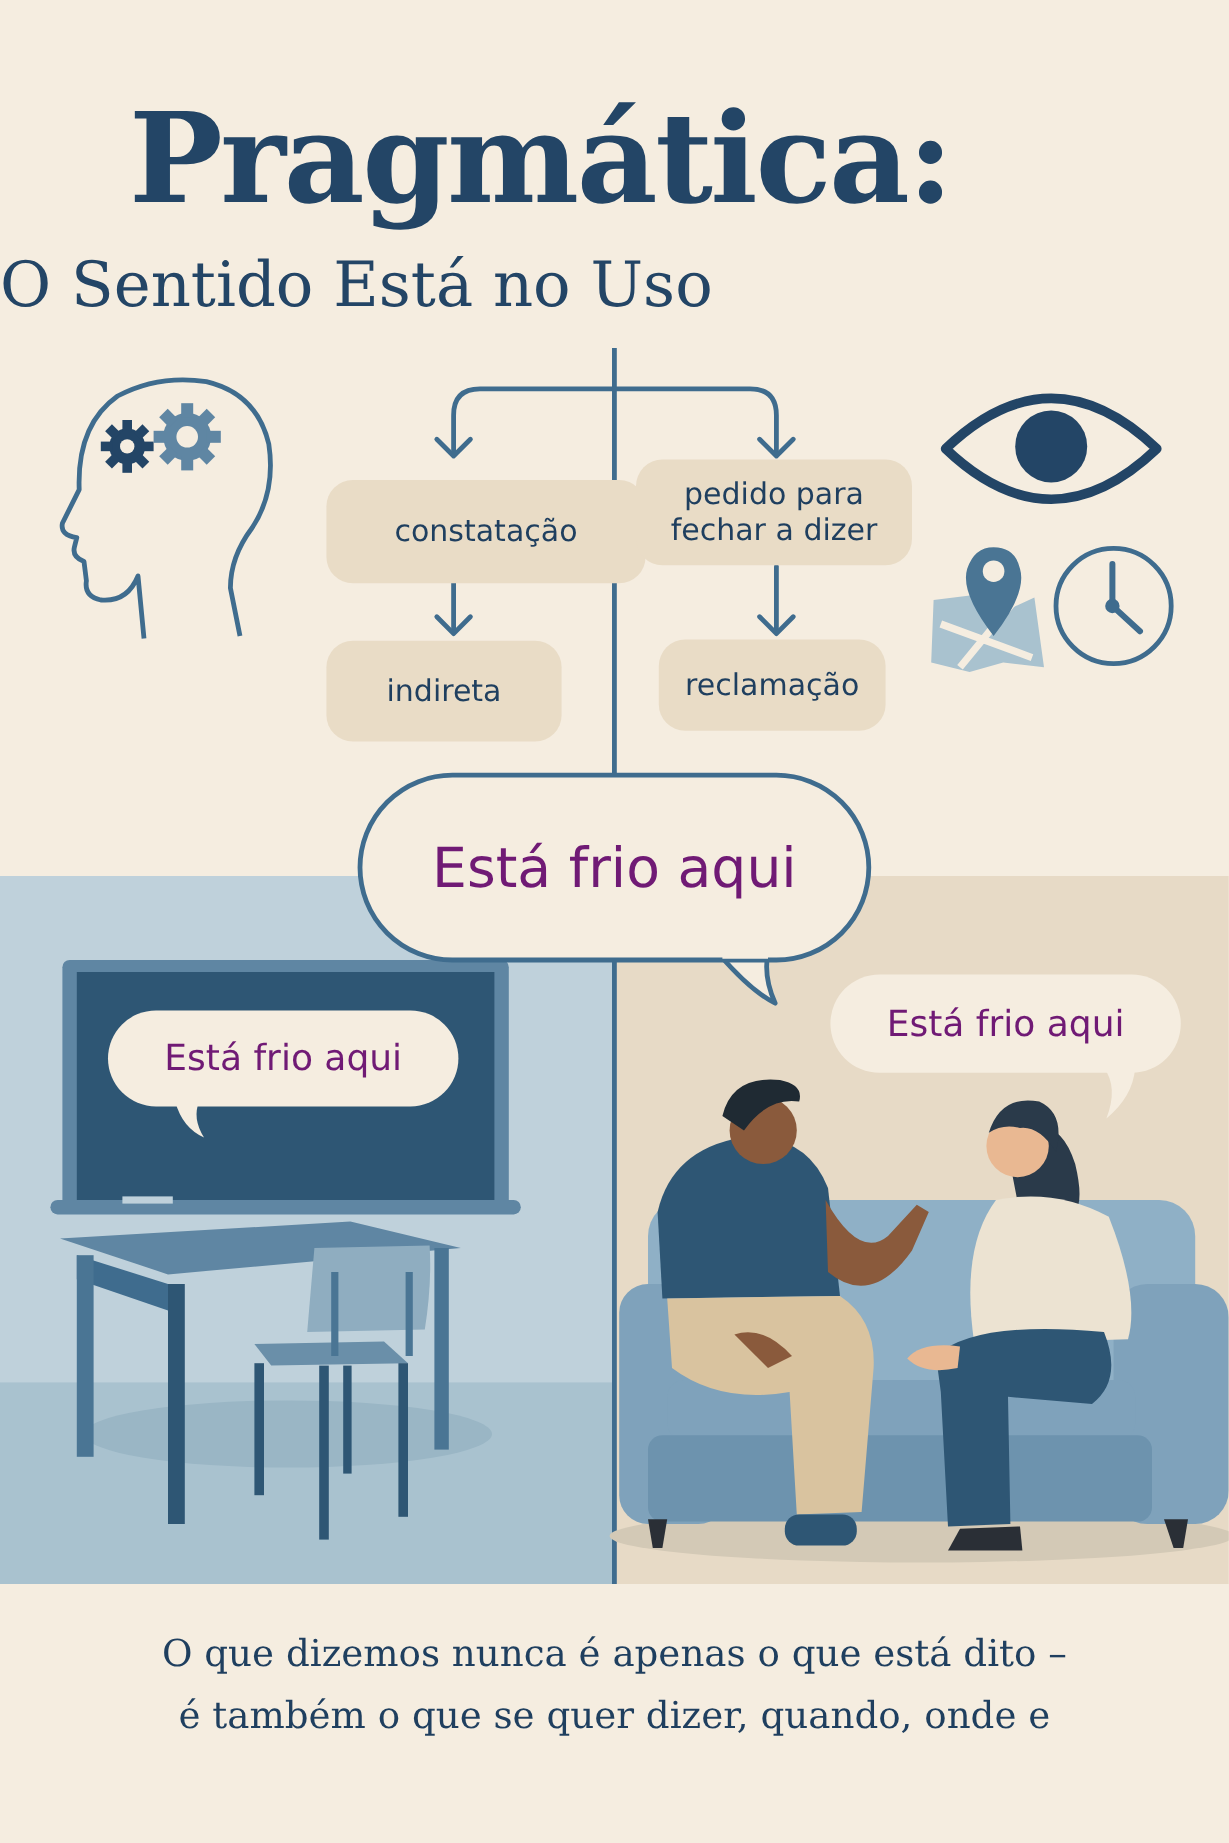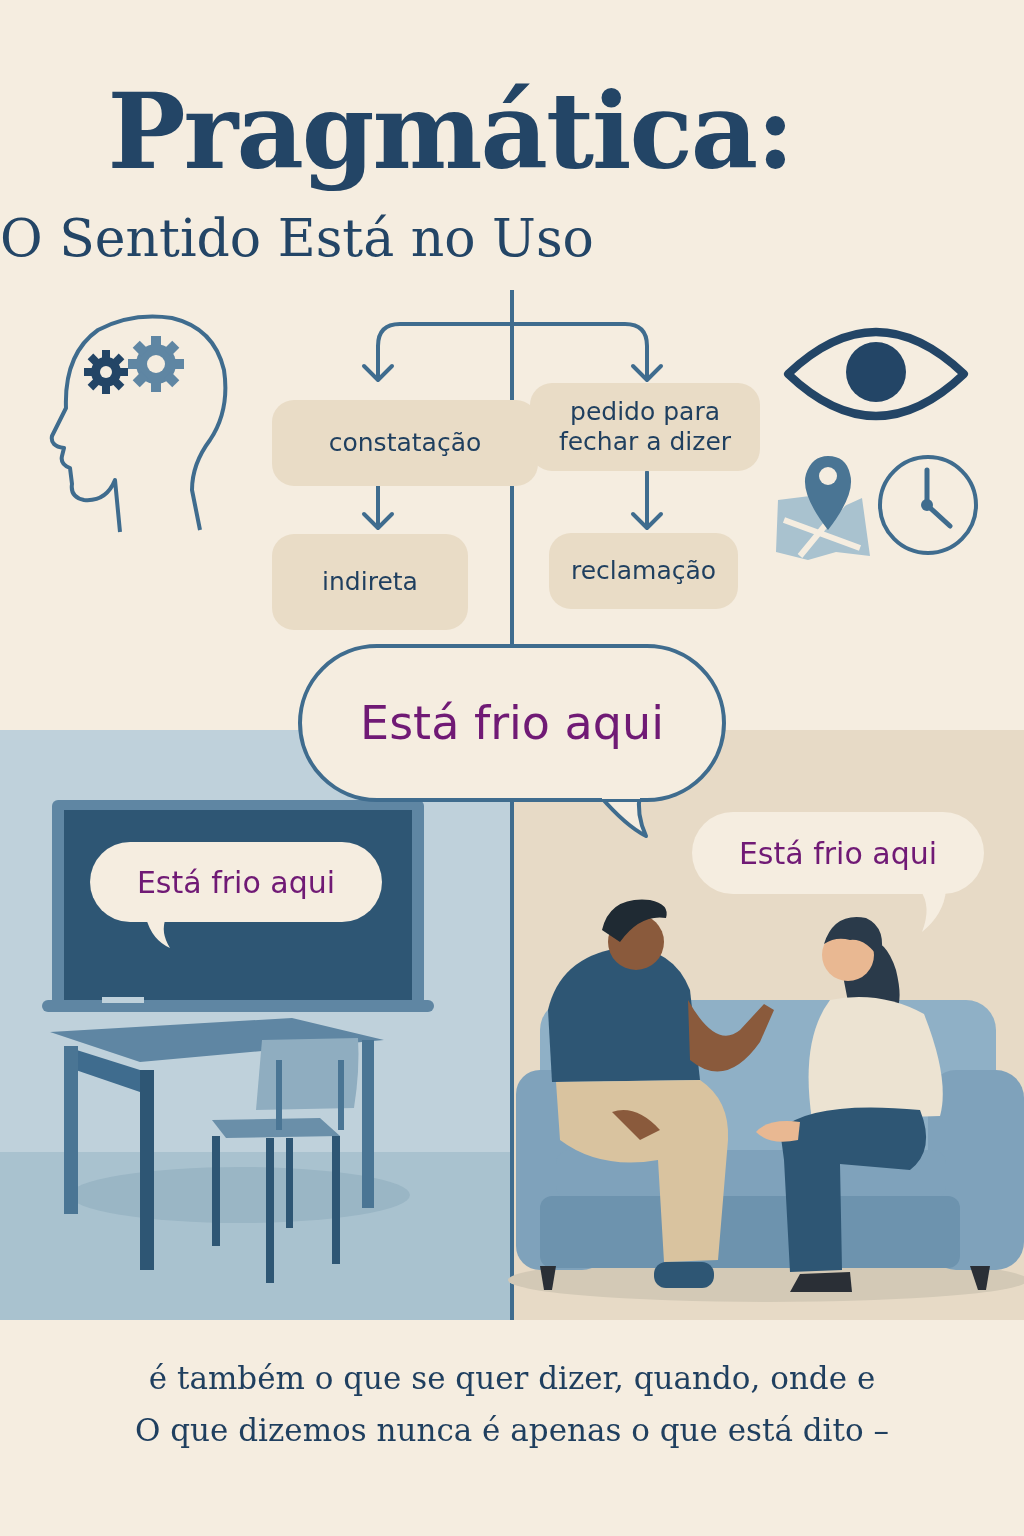--- a/index.html
+++ b/index.html
@@ -185,31 +185,31 @@
   <g>
     <path d="M600 796 Q626 826 646 836 Q636 814 640 794 Z" fill="#f5ede0" stroke="#3f6c8e" stroke-width="4" stroke-linejoin="round"></path>
     <rect x="300" y="646" width="424" height="154" rx="77" fill="#f5ede0" stroke="#3f6c8e" stroke-width="4"></rect>
     <path d="M602 796 L640 796" stroke="#f5ede0" stroke-width="6"></path>
   </g>
 </svg>
 
 <div class="pill" style="left:272px; top:384px; width:266px; height:86px;margin-top:16px;">
   <span>constatação</span>
 </div>
-<div class="pill" style="left:272px; top:534px; width:196px; height:96px;">
+<div class="pill" style="left:272px; top:534px; width:196px; height:84px;">
   <span>indireta</span>
 </div>
 <div class="pill" style="left:530px; top:383px; width:230px; height:88px; flex-direction:column;text-align:right;">
   <span>pedido para</span>
   <span>fechar a dizer</span>
 </div>
 <div class="pill" style="left:549px; top:533px; width:189px; height:76px;">
   <span>reclamação</span>
 </div>
 
 <div class="bubble-text" style="left:300px; top:646px; width:424px; height:154px; font-size:46px;">Está frio aqui</div>
 <div class="bubble-text" style="left:90px; top:842px; width:292px; height:80px; font-size:30px;">Está frio aqui</div>
 <div class="bubble-text" style="left:692px; top:812px; width:292px; height:82px; font-size:30px;">Está frio aqui</div>
 
 <div class="quote">
+  <span>O que dizemos nunca é apenas o que está dito –</span>
   <span>é também o que se quer dizer, quando, onde e</span>
-  <span>O que dizemos nunca é apenas o que está dito –</span>
 </div>
 
 </body></html>

